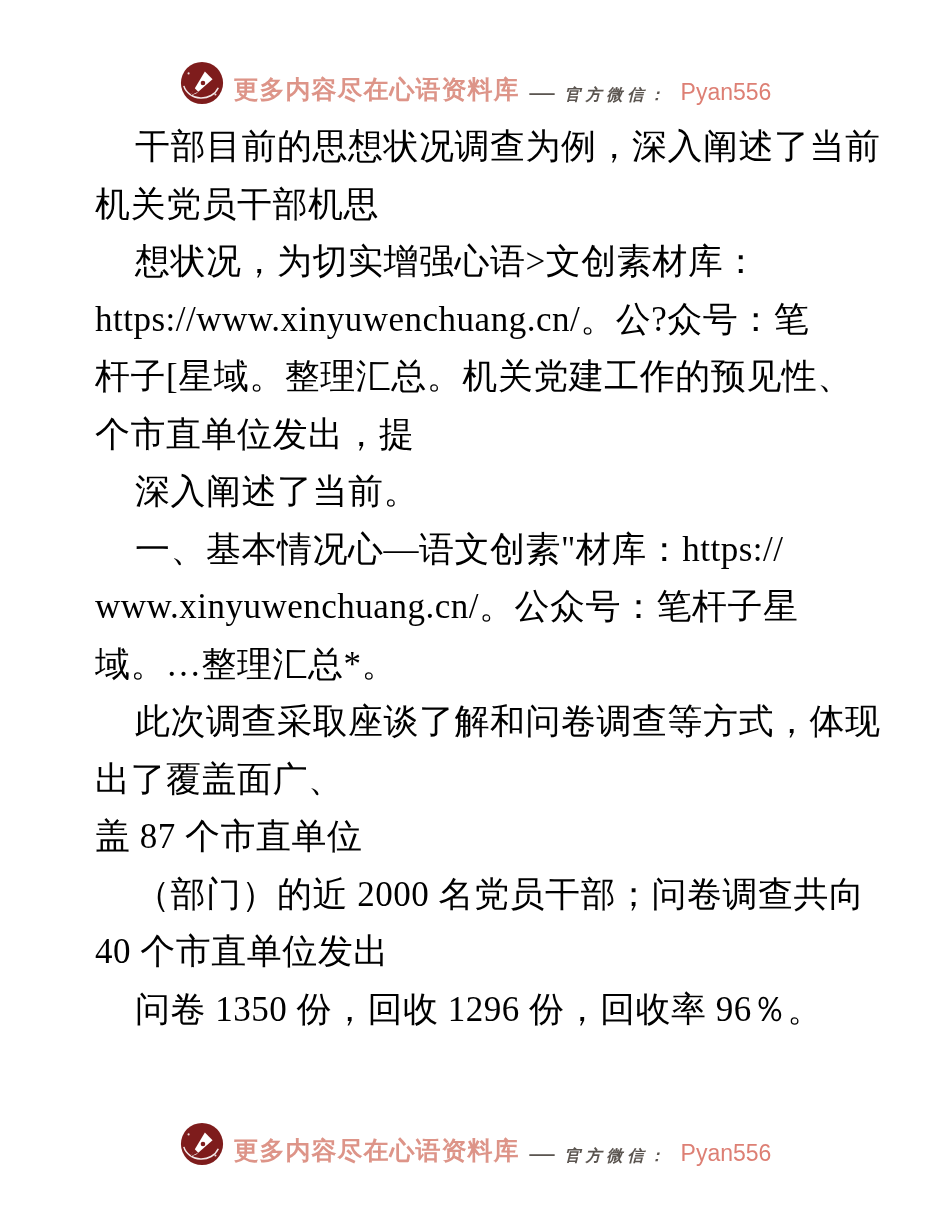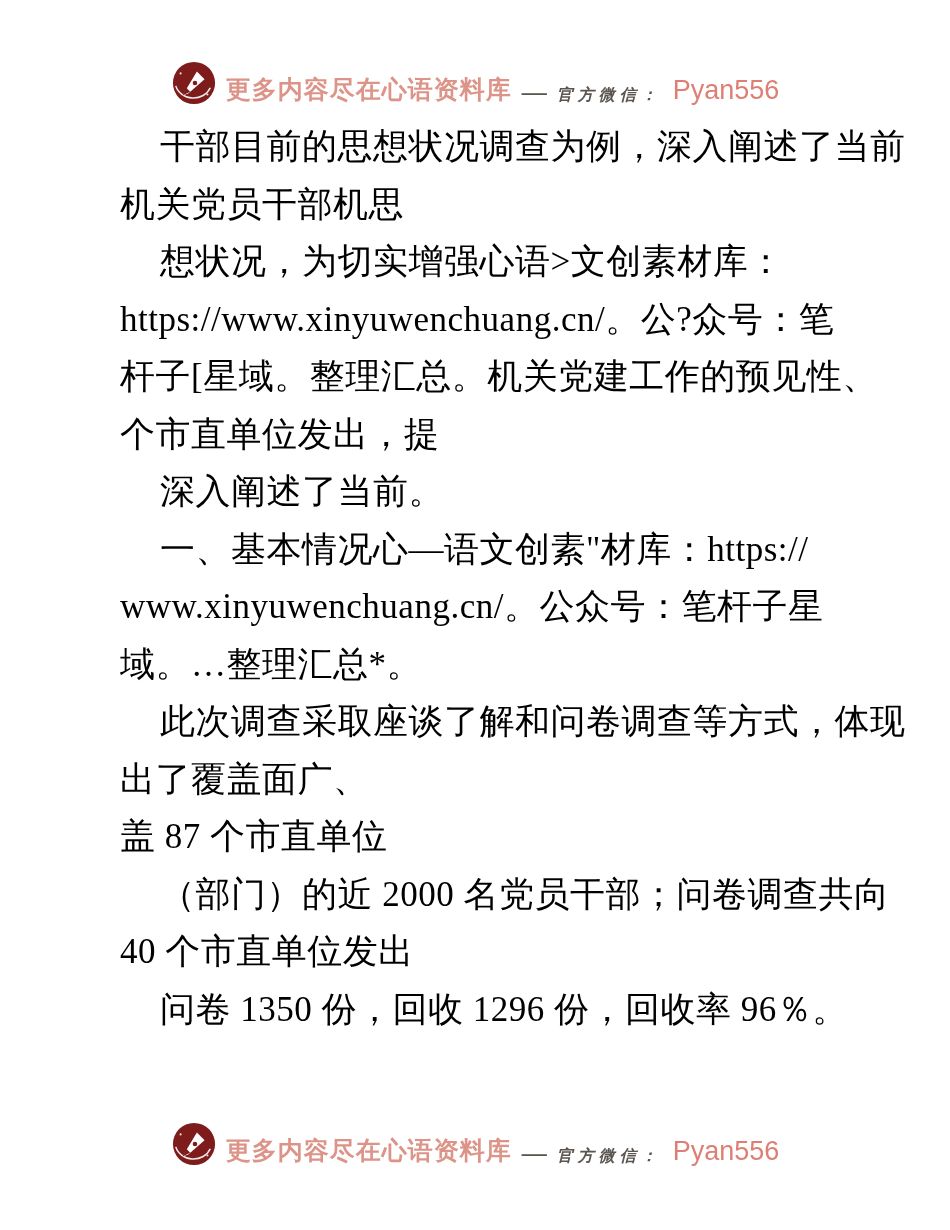--- a/index.html
+++ b/index.html
@@ -45,39 +45,38 @@
     margin: 0 1px;
   }
   .wm-label {
     font-size: 16px;
     font-style: italic;
     font-weight: 700;
     letter-spacing: 5px;
     color: var(--label-text, #5b5550);
   }
   .wm-account {
-    font-size: 27px;
+    font-size: 23px;
     font-family: "Liberation Sans", "DejaVu Sans", sans-serif;
     color: var(--account-text, #dd7f74);
     margin-left: 2px;
   }
   .doc-body {
     position: absolute;
     left: 95px;
     top: 118px;
     width: 770px;
     color: var(--body-text, #000000);
     font-size: 35px;
   }
   .line {
     height: 57.5px;
     line-height: 57.5px;
     white-space: nowrap;
     letter-spacing: 0.5px;
-    margin-left: 25px;
   }
   .line.indent { padding-left: 40px; }
 </style>
 </head>
 <body>
 
 <div class="page">
 
   <div class="watermark top">
     <svg class="wm-logo" viewBox="0 0 48 48" aria-hidden="true">

